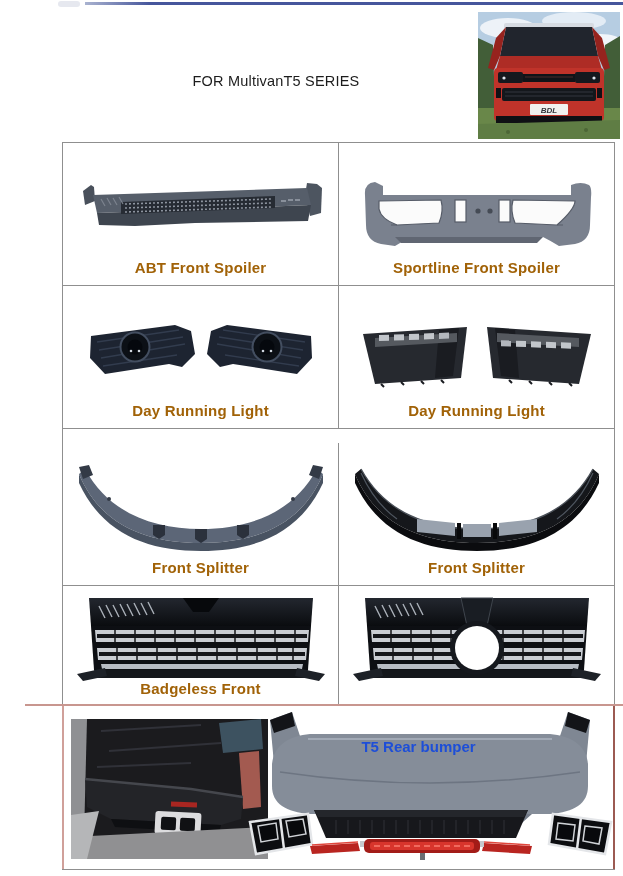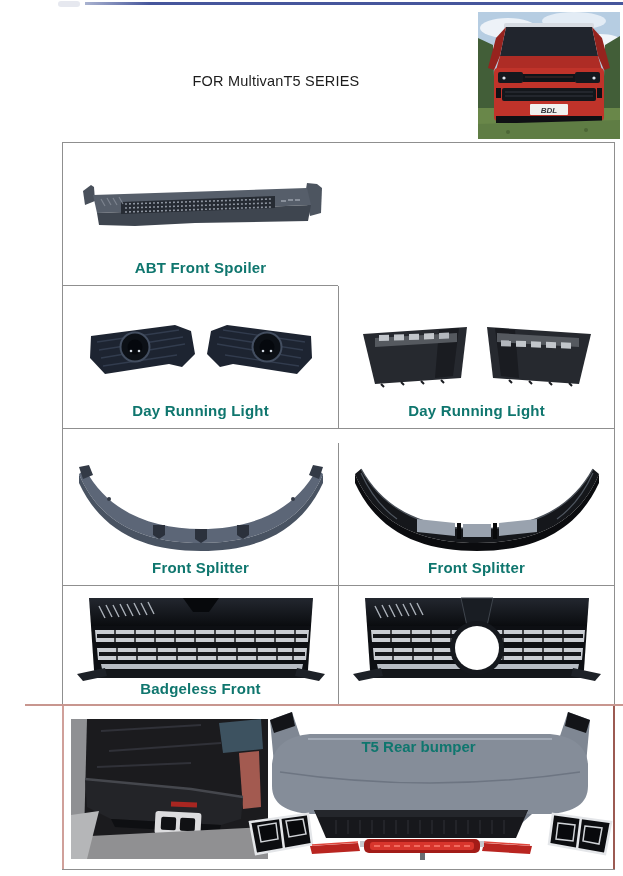--- a/index.html
+++ b/index.html
@@ -17,29 +17,29 @@
        border:1px solid #8f8f8f;box-sizing:border-box;}
   .cell{position:absolute;box-sizing:border-box;}
   .c-l{left:0;width:275px;}
   .c-r{left:275px;width:276px;border-left:1px solid #8f8f8f;}
   .r1{top:0;height:143px;}
   .r2{top:143px;height:143px;}
   .r3{top:300px;height:143px;}
   .r4{top:429px;height:134px;}
   .bb{border-bottom:1px solid #8f8f8f;}
   .cell-label{position:absolute;left:0;right:0;bottom:9px;text-align:center;
-       font-size:15px;font-weight:700;color:#0f766e;letter-spacing:.2px;}
+       font-size:15px;font-weight:700;color:#a16207;letter-spacing:.2px;}
   .imgwrap{position:absolute;left:50%;transform:translateX(-50%);}
   .t32{top:32px;} .t24{top:24px;} .t28{top:28px;} .t20{top:20px;} .t18{top:18px;}
 
   .bottom-row{position:absolute;left:0;top:563px;width:551px;height:163px;}
   .rear-photo{position:absolute;left:8px;top:13px;width:197px;height:140px;}
   .rear-kit{position:absolute;left:185px;top:0;width:365px;height:163px;}
   .rear-label{position:absolute;left:283px;top:32px;width:145px;text-align:center;
-       font-size:15px;font-weight:700;color:#0f766e;}
+       font-size:15px;font-weight:700;color:#1d4ed8;}
 
   .sal-h{position:absolute;left:25px;top:704px;width:598px;height:2px;background:#c8968f;z-index:4;}
   .sal-l{position:absolute;left:62px;top:706px;width:2px;height:163px;background:#d0a09a;z-index:4;}
   .sal-r{position:absolute;left:613px;top:706px;width:2px;height:163px;background:#9c5a52;z-index:4;}
 </style>
 </head>
 <body>
 
 <div class="page">
 
@@ -97,20 +97,36 @@
           <line x1="50" y1="29" x2="196" y2="24" stroke="#8d949f" stroke-width="1.6" stroke-dasharray="2 2"></line>
           <line x1="50" y1="33" x2="196" y2="28" stroke="#8d949f" stroke-width="1.6" stroke-dasharray="2 2"></line>
           <line x1="50" y1="37" x2="196" y2="32" stroke="#8d949f" stroke-width="1.6" stroke-dasharray="2 2"></line>
           <path d="M26,24 l4,7 M32,23 l4,7 M38,23 l4,7 M44,22 l4,7" stroke="#7c838e" stroke-width="1.2"></path>
           <path d="M206,26 h5 M213,25 h5 M220,25 h5" stroke="#9aa1ac" stroke-width="1.4"></path>
         </svg>
       </div>
       <div class="cell-label">ABT Front Spoiler</div>
     </div>
 
+    <div class="cell c-r r1 bb">
+      <div class="imgwrap t24">
+        <svg width="252" height="100" viewBox="0 0 252 100">
+          <path d="M14,28 Q13,16 24,15 L32,19 L32,28 L220,28 L220,18 Q230,14 238,18 Q241,21 240,30 L239,58 Q239,74 224,77 L208,79 Q200,74 192,70 L60,70 Q52,74 44,79 L30,77 Q15,74 15,58 Z" fill="#7a818e"></path>
+          <path d="M28,34 L90,33 Q93,44 88,56 L46,58 Q30,52 28,42 Z" fill="#fbfbfb" stroke="#565c68" stroke-width="1.2"></path>
+          <path d="M162,33 L224,34 Q224,42 206,58 L164,56 Q159,44 162,33 Z" fill="#fbfbfb" stroke="#565c68" stroke-width="1.2"></path>
+          <rect x="104" y="33" width="11" height="22" fill="#fbfbfb" stroke="#565c68" stroke-width="1.2"></rect>
+          <rect x="148" y="33" width="11" height="22" fill="#fbfbfb" stroke="#565c68" stroke-width="1.2"></rect>
+          <circle cx="127" cy="44" r="2.6" fill="#454b55"></circle>
+          <circle cx="139" cy="44" r="2.6" fill="#454b55"></circle>
+          <path d="M44,70 L192,70 L186,76 L50,76 Z" fill="#606672"></path>
+          <path d="M40,58 L46,58 M206,58 L212,58" stroke="#565c68" stroke-width="1"></path>
+        </svg>
+      </div>
+      <div class="cell-label">Sportline Front Spoiler</div>
+    </div>
 
     <div class="cell c-l r2 bb">
       <div class="imgwrap t28">
         <svg width="252" height="84" viewBox="0 0 252 84">
           <path d="M16,22 L100,11 L116,17 L120,40 L107,53 L94,50 L30,60 L15,44 Z" fill="#1d2431"></path>
           <path d="M22,28 L104,16 M24,36 L108,23 M26,44 L110,30 M28,52 L102,41" stroke="#323c4e" stroke-width="1.3" fill="none"></path>
           <circle cx="60" cy="33" r="14.5" fill="#0c1016"></circle>
           <circle cx="60" cy="33" r="14.5" fill="none" stroke="#434e60" stroke-width="2"></circle>
           <circle cx="60" cy="33" r="7.5" fill="#05080d"></circle>
           <circle cx="56" cy="37" r="1.3" fill="#cfd6df"></circle>

